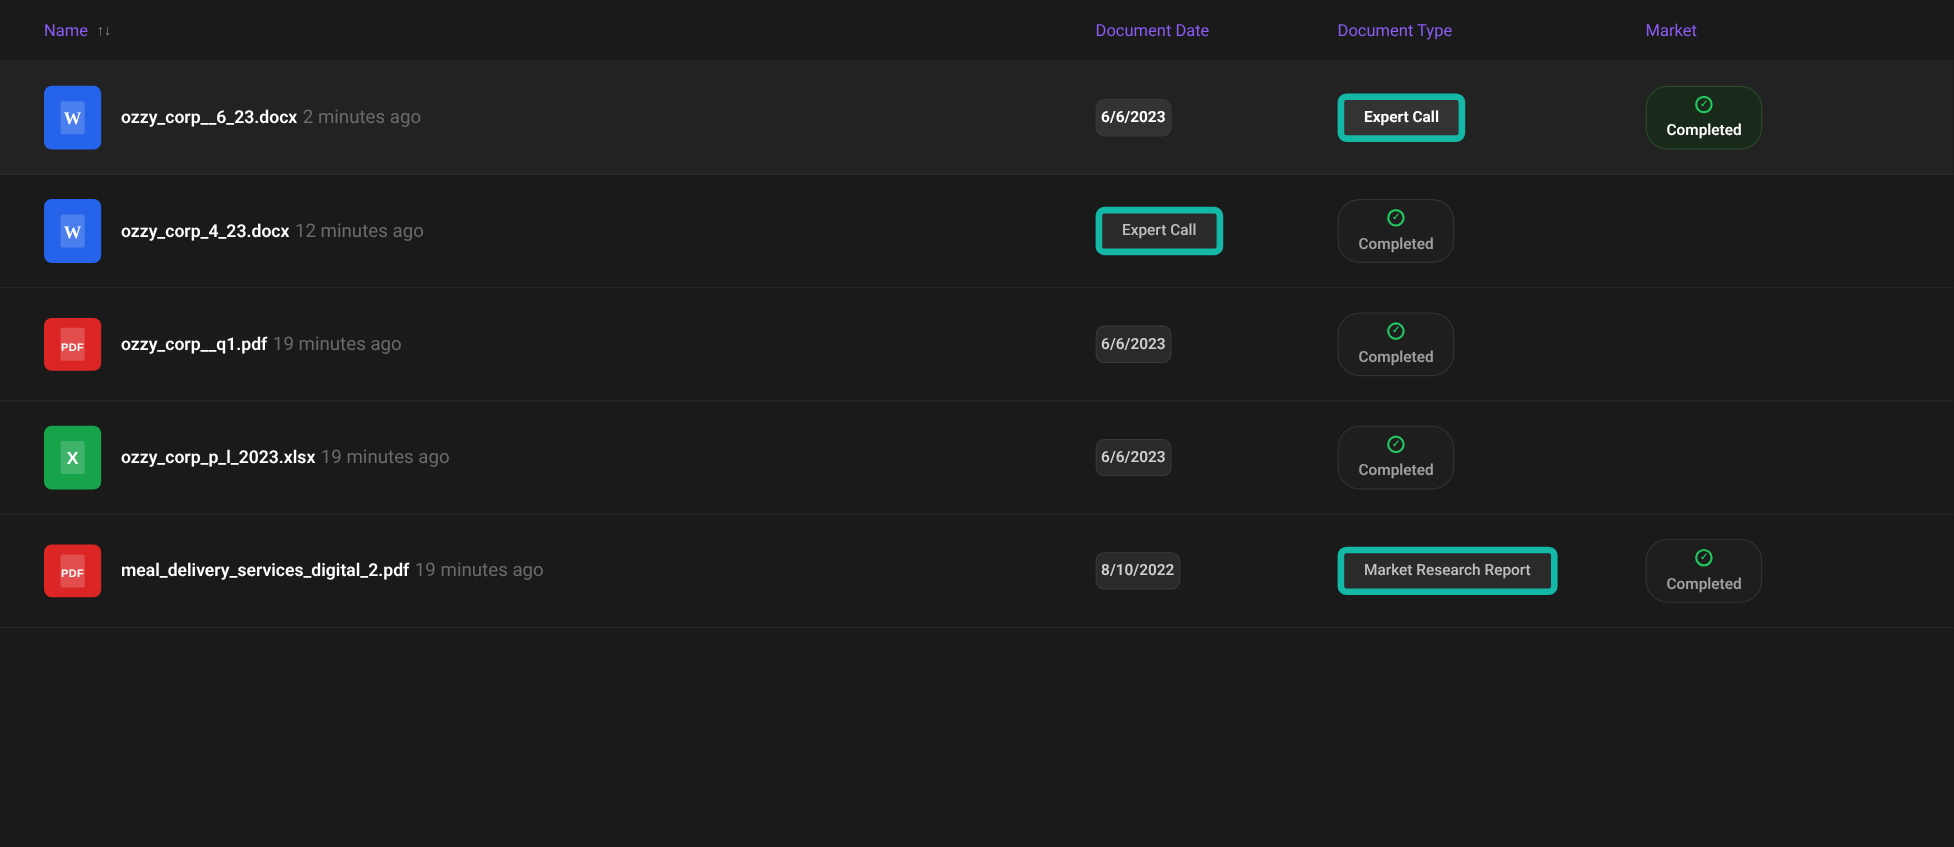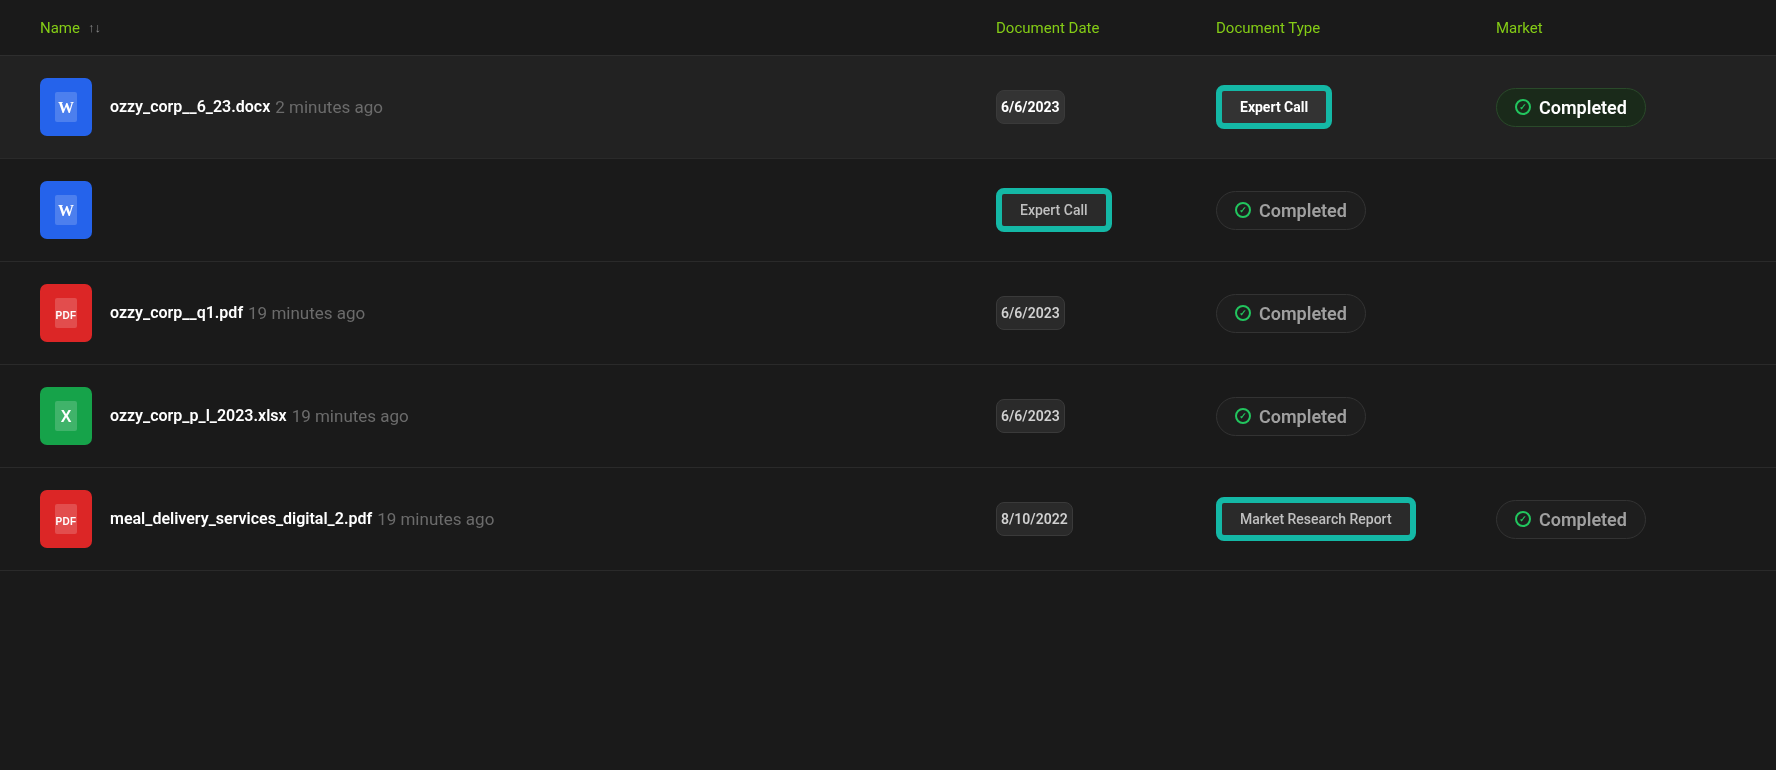--- a/index.html
+++ b/index.html
@@ -23,21 +23,21 @@
 
     .table-header {
       display: grid;
       grid-template-columns: 1fr 220px 280px 240px;
       padding: 18px 40px;
       border-bottom: 1px solid #2e2e2e;
     }
 
     .table-header .col-label {
       font-size: 15px;
-      color: #84cc16;
+      color: #8b5cf6;
       font-weight: 400;
     }
 
     .col-name-header {
       display: flex;
       align-items: center;
       gap: 8px;
     }
 
     .sort-icon {
@@ -118,23 +118,24 @@
       font-weight: 700;
     }
 
     .status-badge {
       display: inline-flex;
       align-items: center;
       gap: 8px;
       border: 1px solid #3a3a3a;
       border-radius: 20px;
       padding: 8px 18px;
-      font-size: 18px;
+      font-size: 14px;
       font-weight: 600;
       white-space: nowrap;
+      flex-direction: column;
     }
 
     .status-badge.completed-bright {
       background-color: #1a2a1a;
       border-color: #2a4a2a;
       color: #ffffff;
     }
 
     .status-badge.completed-dim {
       background-color: #1e1e1e;
@@ -190,21 +191,21 @@
       display: flex;
       flex-direction: column;
       align-items: center;
       justify-content: center;
       gap: 2px;
     }
 
     .pdf-icon-bg {
       background: #dc2626;
       width: 52px;
-      height: 58px;
+      height: 48px;
       border-radius: 7px;
       display: flex;
       flex-direction: column;
       align-items: center;
       justify-content: center;
       gap: 2px;
       text-decoration: underline;
     }
 
     .xlsx-icon-bg {
@@ -268,20 +269,24 @@
   </div>
 
   <div class="table-row">
     <div class="file-cell">
       <div class="word-icon-bg">
         <svg width="28" height="32" viewBox="0 0 28 32" fill="none" xmlns="http://www.w3.org/2000/svg">
           <rect width="22" height="30" rx="2" fill="rgba(255,255,255,0.18)" x="3" y="1"></rect>
           <text x="14" y="22" text-anchor="middle" fill="white" font-size="16" font-weight="800" font-family="Georgia,serif">W</text>
         </svg>
       </div>
+      <div class="file-name-group">
+        <span class="file-name">ozzy_corp_4_23.docx</span>
+        <span class="file-time">12 minutes ago</span>
+      </div>
     </div>
     <div class="doc-type-col">
       <span class="type-badge">Expert Call</span>
     </div>
     <div class="doc-status-col">
       <span class="status-badge completed-dim">
         <span class="status-icon green"></span>
         <span>Completed</span>
       </span>
     </div>

